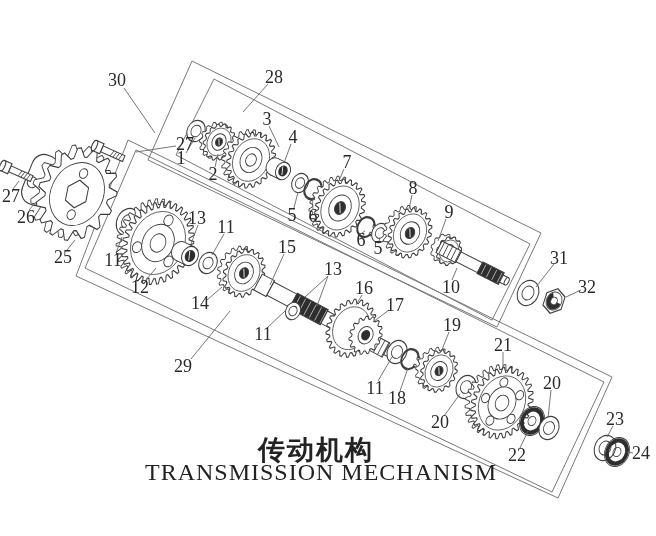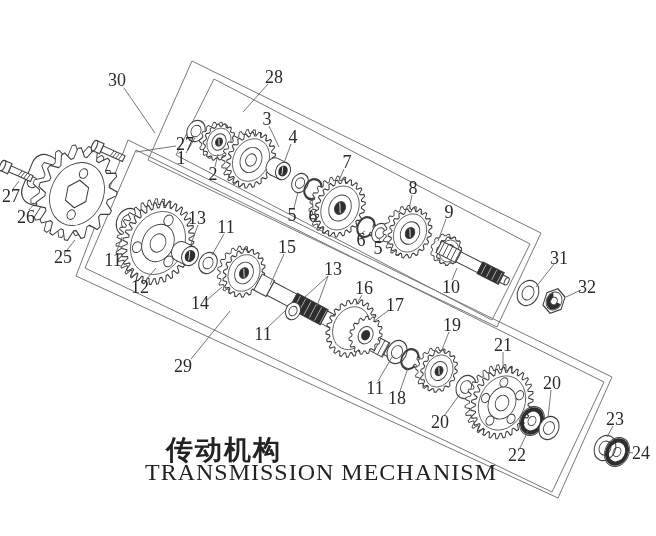--- a/index.html
+++ b/index.html
@@ -1,19 +1,19 @@
 <!DOCTYPE html>
 <html><head>
 <meta charset="utf-8">
 <style>
   html,body{margin:0;padding:0;background:#e8e8e8;}
   .canvas{position:relative;width:656px;height:536px;background:#ffffff;overflow:hidden;
           font-family:"Liberation Serif", "DejaVu Serif", serif;}
   svg{position:absolute;left:0;top:0;}
-  .title-zh{position:absolute;left:166px;top:432px;width:300px;
+  .title-zh{position:absolute;left:166px;top:432px;width:300px;text-align:center;
             font-size:27px;letter-spacing:2px;color:#222;font-weight:bold;}
   .title-en{position:absolute;left:136px;top:459px;width:370px;text-align:center;
             font-size:24px;letter-spacing:1px;color:#222;white-space:nowrap;}
 </style>
 </head>
 <body>
 
 <div class="canvas">
   <svg id="diag" width="656" height="536" viewBox="0 0 656 536">
       <polygon points="192,61 541,233 497,327 148,160" fill="none" stroke="#787878" stroke-width="1"></polygon>

